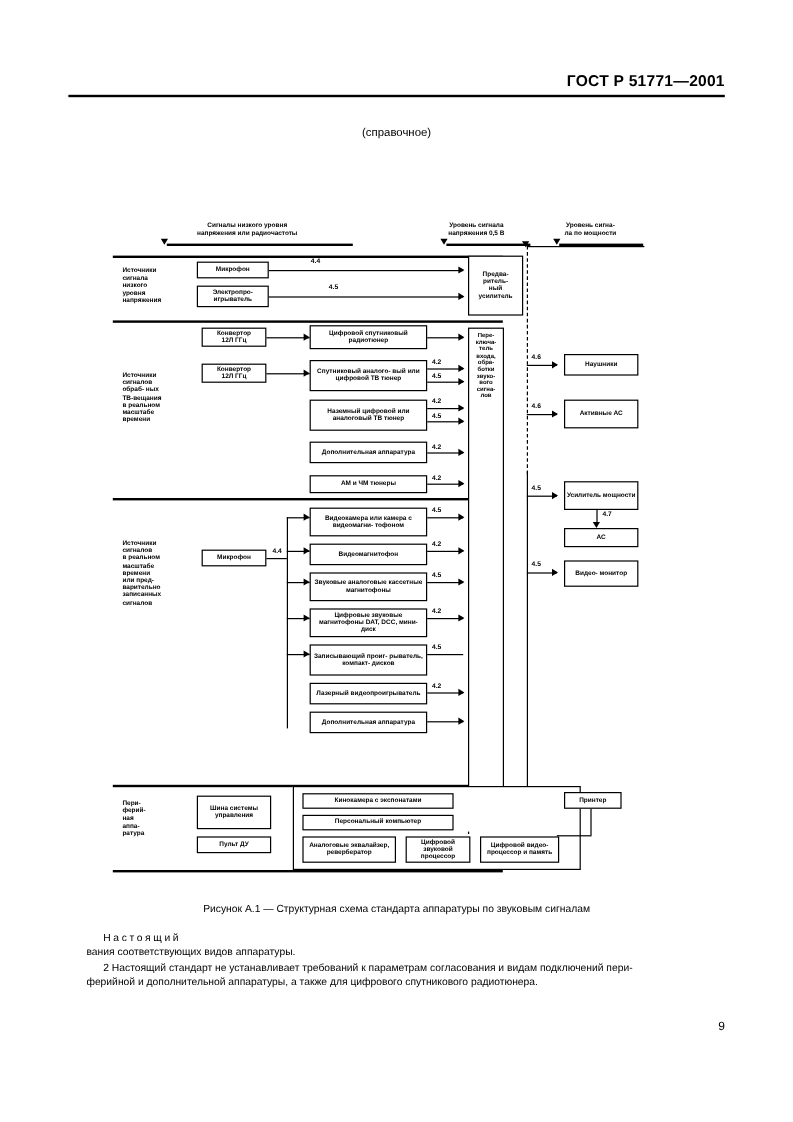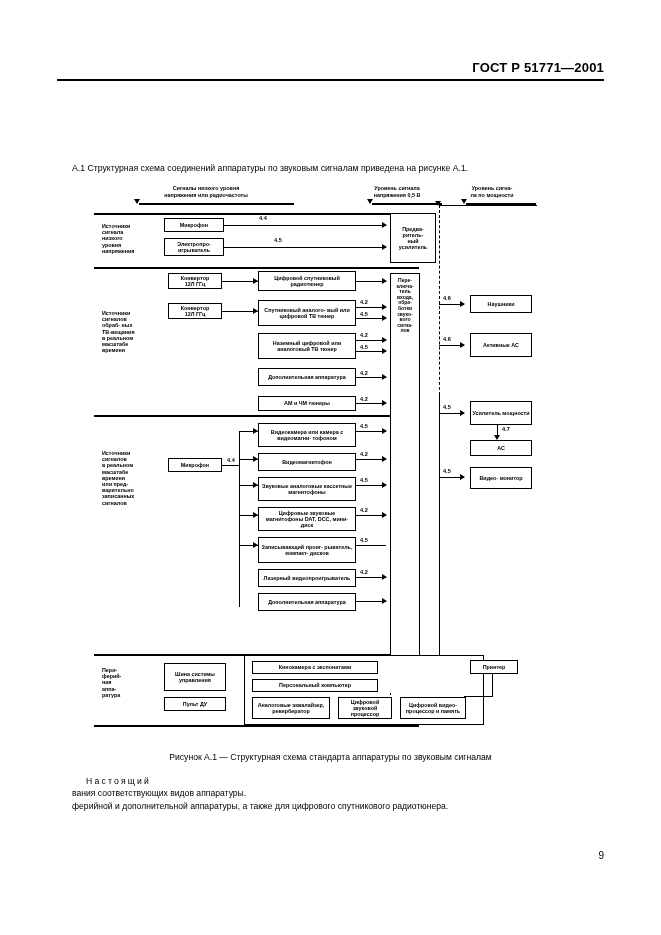--- a/index.html
+++ b/index.html
@@ -46,21 +46,21 @@
   .pageno{position:absolute;right:57px;top:850px;font-size:10px;}
 </style>
 </head>
 <body>
 
 <div class="page">
 
   <div class="std-no">ГОСТ Р 51771—2001</div>
   <div class="rule-top"></div>
 
-  <div class="intro">А.1 Структурная схема соединений аппаратуры по звуковым сигналам приведена на рисунке А.1.</div>
+  <div class="app-line2">(справочное)</div>
 
   <div class="fig">
 
     <div class="plain c" style="left:22px;top:0;width:180px;">Сигналы низкого уровня</div>
     <div class="plain c" style="left:22px;top:7px;width:180px;">напряжения или радиочастоты</div>
     <div class="plain c" style="left:258px;top:0;width:90px;">Уровень сигнала</div>
     <div class="plain c" style="left:258px;top:7px;width:90px;">напряжения 0,5 В</div>
     <div class="plain c" style="left:352px;top:0;width:92px;">Уровень сигна-</div>
     <div class="plain c" style="left:352px;top:7px;width:92px;">ла по мощности</div>
 
@@ -236,17 +236,18 @@
     <div class="vline" style="left:398px;top:489px;height:22px;"></div>
     <div class="hline" style="left:370px;top:511px;width:29px;"></div>
     <div class="vline" style="left:296px;top:508px;height:2px;"></div>
   </div>
 
   <div class="figcap">Рисунок А.1 — Структурная схема стандарта аппаратуры по звуковым сигналам</div>
 
   <div class="notes">
     <p class="nhead">Настоящий</p>
     <p>вания соответствующих видов аппаратуры.</p>
+    <p class="ind">2 Настоящий стандарт не устанавливает требований к параметрам согласования и видам подключений пери-</p>
     <p>ферийной и дополнительной аппаратуры, а также для цифрового спутникового радиотюнера.</p>
   </div>
 
   <div class="pageno">9</div>
 </div>
 
 </body></html>

